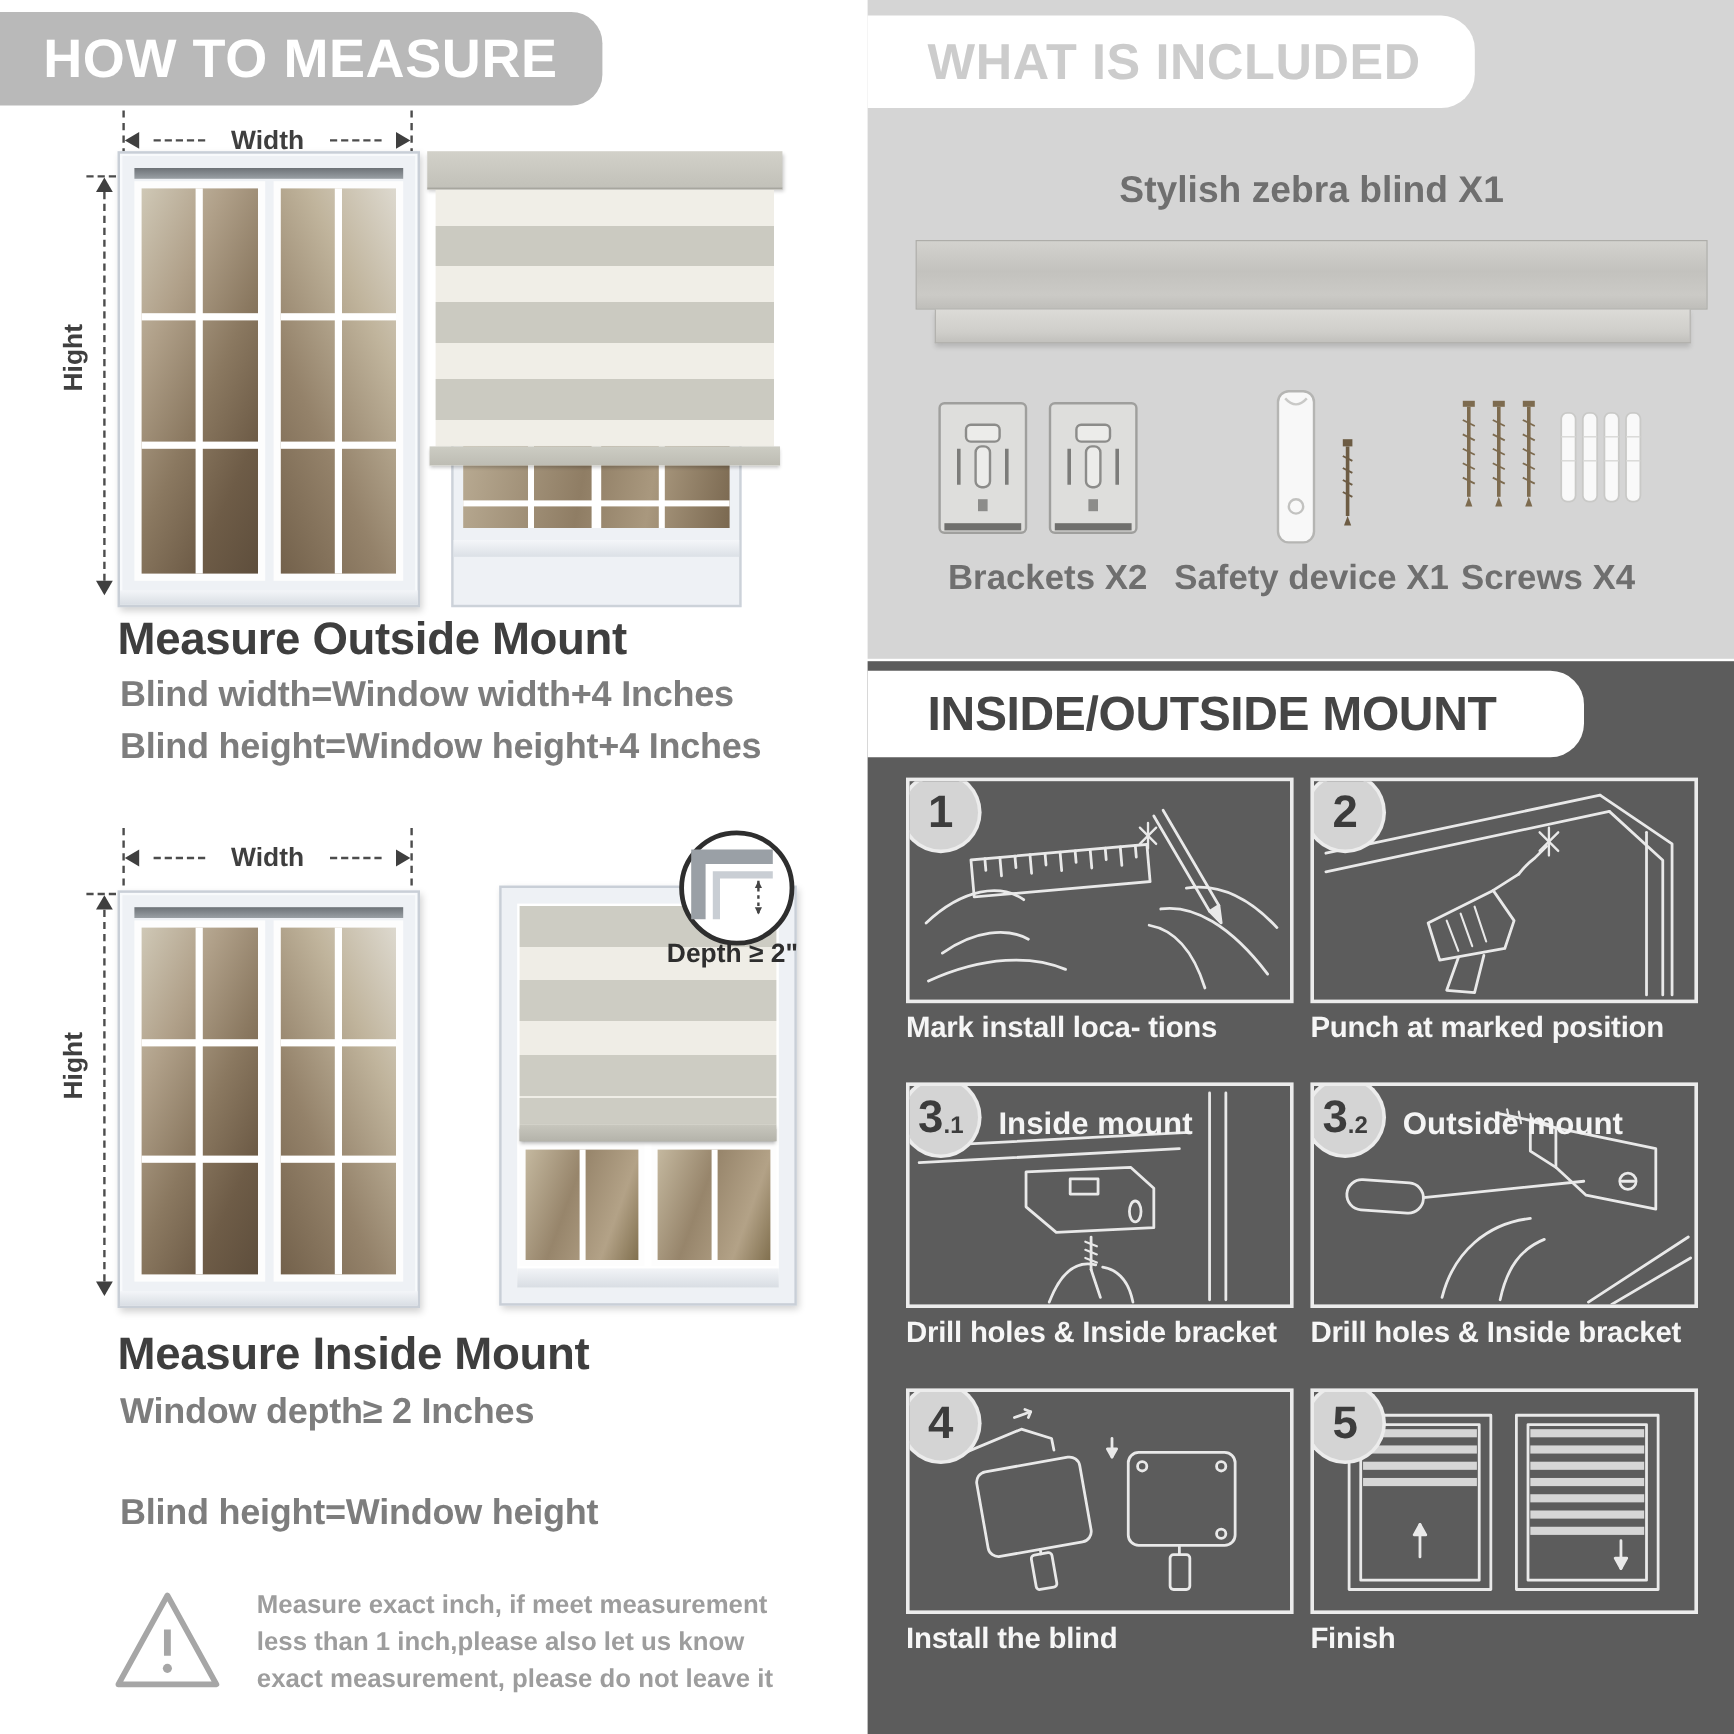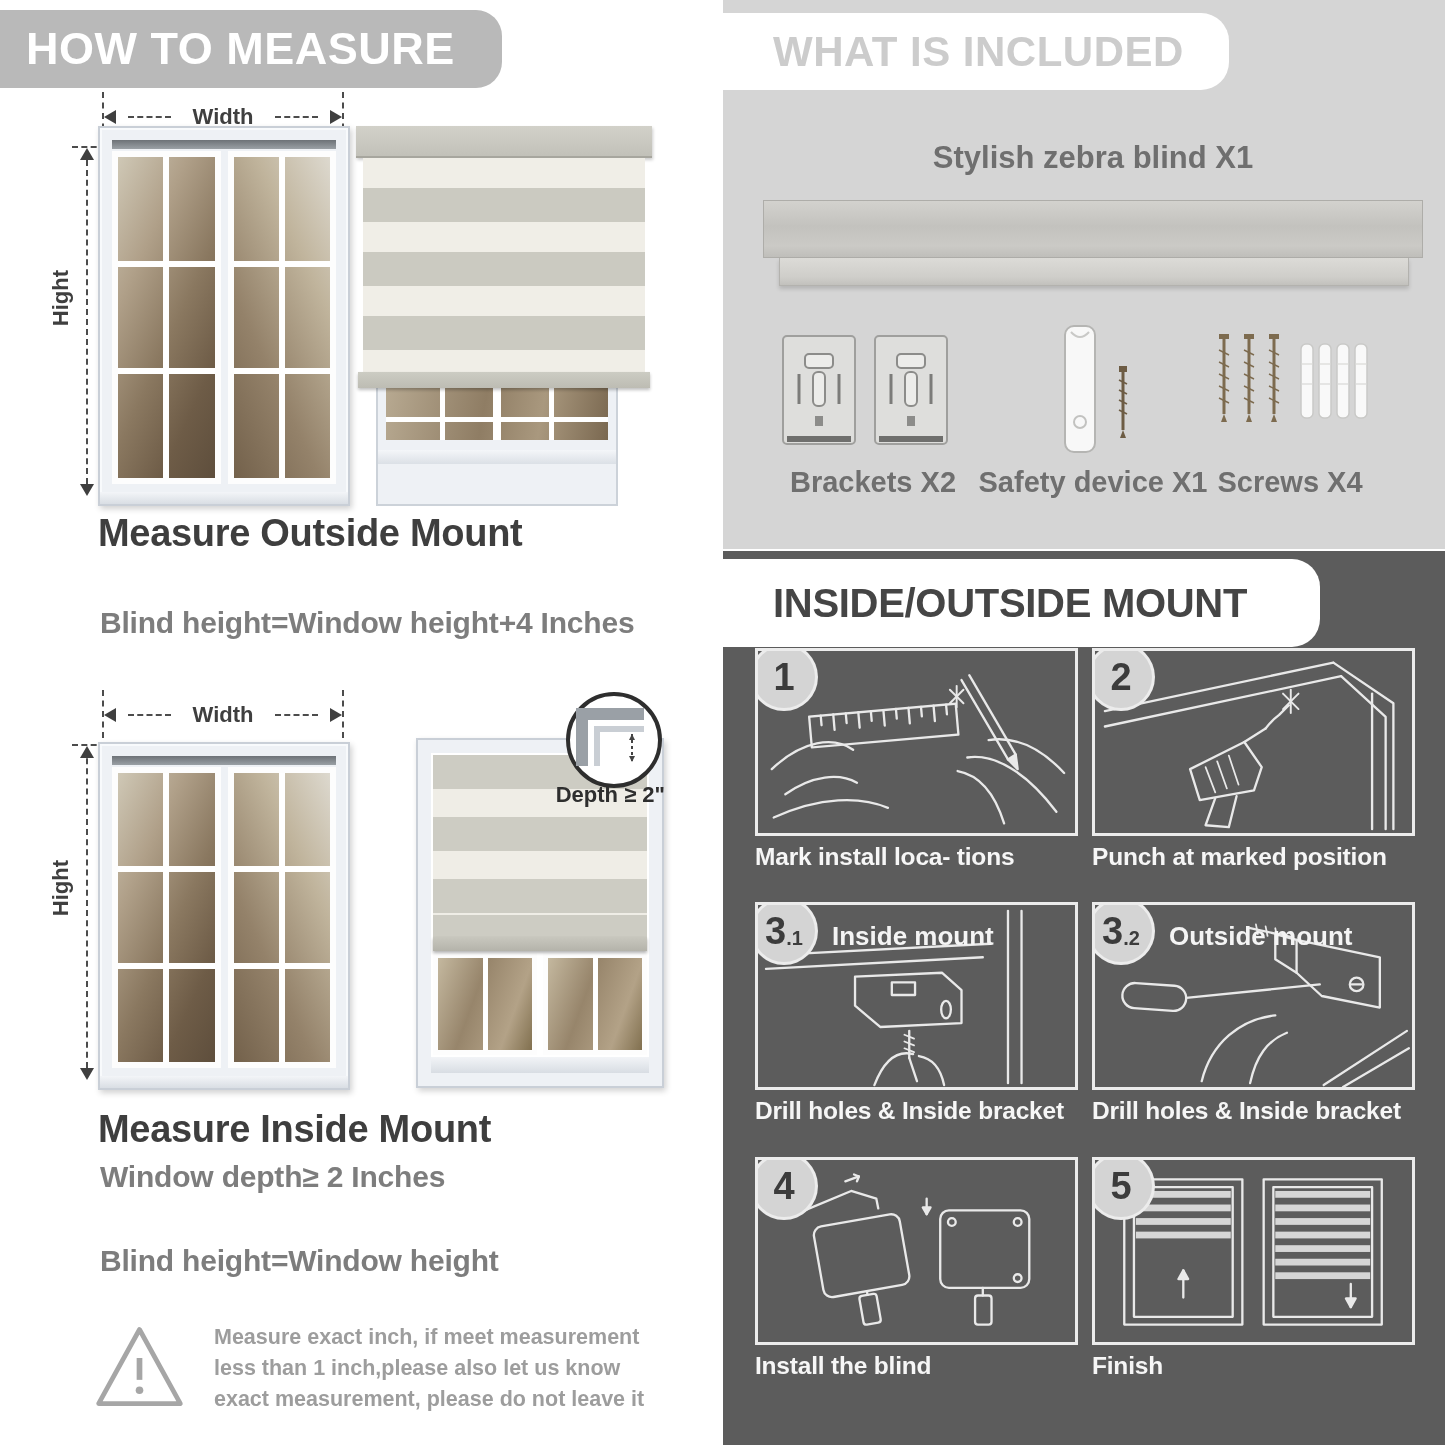--- a/index.html
+++ b/index.html
@@ -2,21 +2,21 @@
 <html><head>
 <meta charset="utf-8">
 <style>
   html,body{margin:0;padding:0;background:#fff;}
   .canvas{position:relative;width:1445px;height:1445px;background:#ffffff;overflow:hidden;
           font-family:"Liberation Sans",sans-serif;}
   .abs{position:absolute;}
 
   
   .badge-gray{left:0;top:10px;width:502px;height:78px;background:#b9b9b9;
-    border-radius:0 26px 26px 0;display:flex;align-items:center;padding-left:26px;box-sizing:border-box;}
+    border-radius:0 26px 26px 0;display:flex;align-items:center;padding-left:36px;box-sizing:border-box;}
   .badge-gray span{color:#ffffff;font-weight:bold;font-size:45px;letter-spacing:.5px;}
 
   
   .winphoto{background:#eef1f5;border:2px solid #c9cfd7;box-shadow:inset 0 0 0 2px #f8fafc,2px 3px 6px rgba(0,0,0,.18);
     box-sizing:border-box;padding:12px;display:flex;flex-direction:column;}
   .winphoto .topstrip{height:9px;background:linear-gradient(180deg,#6d7277,#9aa0a5);margin-bottom:2px;}
   .winphoto .sashes{flex:1;display:flex;}
   .winphoto .sash{flex:1;background:#fdfdfd;padding:6px;box-sizing:border-box;}
   .winphoto .sash+.sash{margin-left:7px;}
   .winphoto .glass{width:100%;height:100%;
@@ -101,21 +101,21 @@
     font-size:31px;font-weight:bold;color:#6f6f6f;}
   .rail-main{position:absolute;left:40px;top:200px;width:660px;height:58px;
     background:linear-gradient(180deg,#d3d2ce 0%,#c3c2be 45%,#cbcac6 80%,#bfbeba 100%);
     border:1px solid #aeada9;box-sizing:border-box;}
   .rail-lip{position:absolute;left:56px;top:258px;width:630px;height:28px;
     background:linear-gradient(180deg,#dcdbd7,#cfcecA 70%,#c2c1bd);border:1px solid #b3b2ae;border-top:none;
     box-sizing:border-box;box-shadow:0 3px 4px rgba(0,0,0,.15);}
   .item-label{position:absolute;top:466px;text-align:center;font-size:29px;font-weight:bold;color:#6f6f6f;}
 
   .mount{left:723px;top:551px;width:722px;height:894px;background:#5c5c5c;}
-  .badge-white2{position:absolute;left:0;top:8px;width:597px;height:88px;background:#ffffff;
+  .badge-white2{position:absolute;left:0;top:8px;width:597px;height:72px;background:#ffffff;
     border-radius:0 28px 28px 0;display:flex;align-items:center;padding-left:50px;box-sizing:border-box;}
   .badge-white2 span{color:#454545;font-weight:bold;font-size:40px;letter-spacing:-.3px;}
 
   .step-panel{position:absolute;width:323px;height:188px;border:3px solid #ececec;box-sizing:border-box;
     overflow:hidden;}
   .num-badge{position:absolute;left:-5px;top:-5px;width:62px;height:62px;border-radius:50%;
     background:#d4d4d4;color:#3c3c3c;display:flex;align-items:center;justify-content:center;
     font-size:38px;font-weight:bold;box-shadow:0 0 0 3px #ececec;z-index:2;}
   .num-badge .sub{font-size:20px;margin-top:14px;}
   .step-title{position:absolute;left:74px;top:16px;font-size:26px;font-weight:bold;color:#f4f4f4;z-index:2;}
@@ -164,20 +164,21 @@
     <div class="zwin1">
       <div class="glass"></div>
       <div class="sill"></div>
     </div>
     <div class="zrail"></div>
     <div class="zstripes1"></div>
     <div class="zbottom1"></div>
   </div>
 
   <div class="abs mtitle" style="left:98px;top:512px;">Measure Outside Mount</div>
+  <div class="abs mline" style="left:100px;top:562px;">Blind width=Window width+4 Inches</div>
   <div class="abs mline" style="left:100px;top:606px;">Blind height=Window height+4 Inches</div>
 
   <div class="abs harrow" style="left:104px;top:702px;width:238px;">
     <span class="vtick" style="left:-2px;"></span>
     <span class="vtick" style="right:-2px;"></span>
     <span class="tri left"></span>
     <span class="dash"></span>
     <span class="lab">Width</span>
     <span class="dash"></span>
     <span class="tri right"></span>

